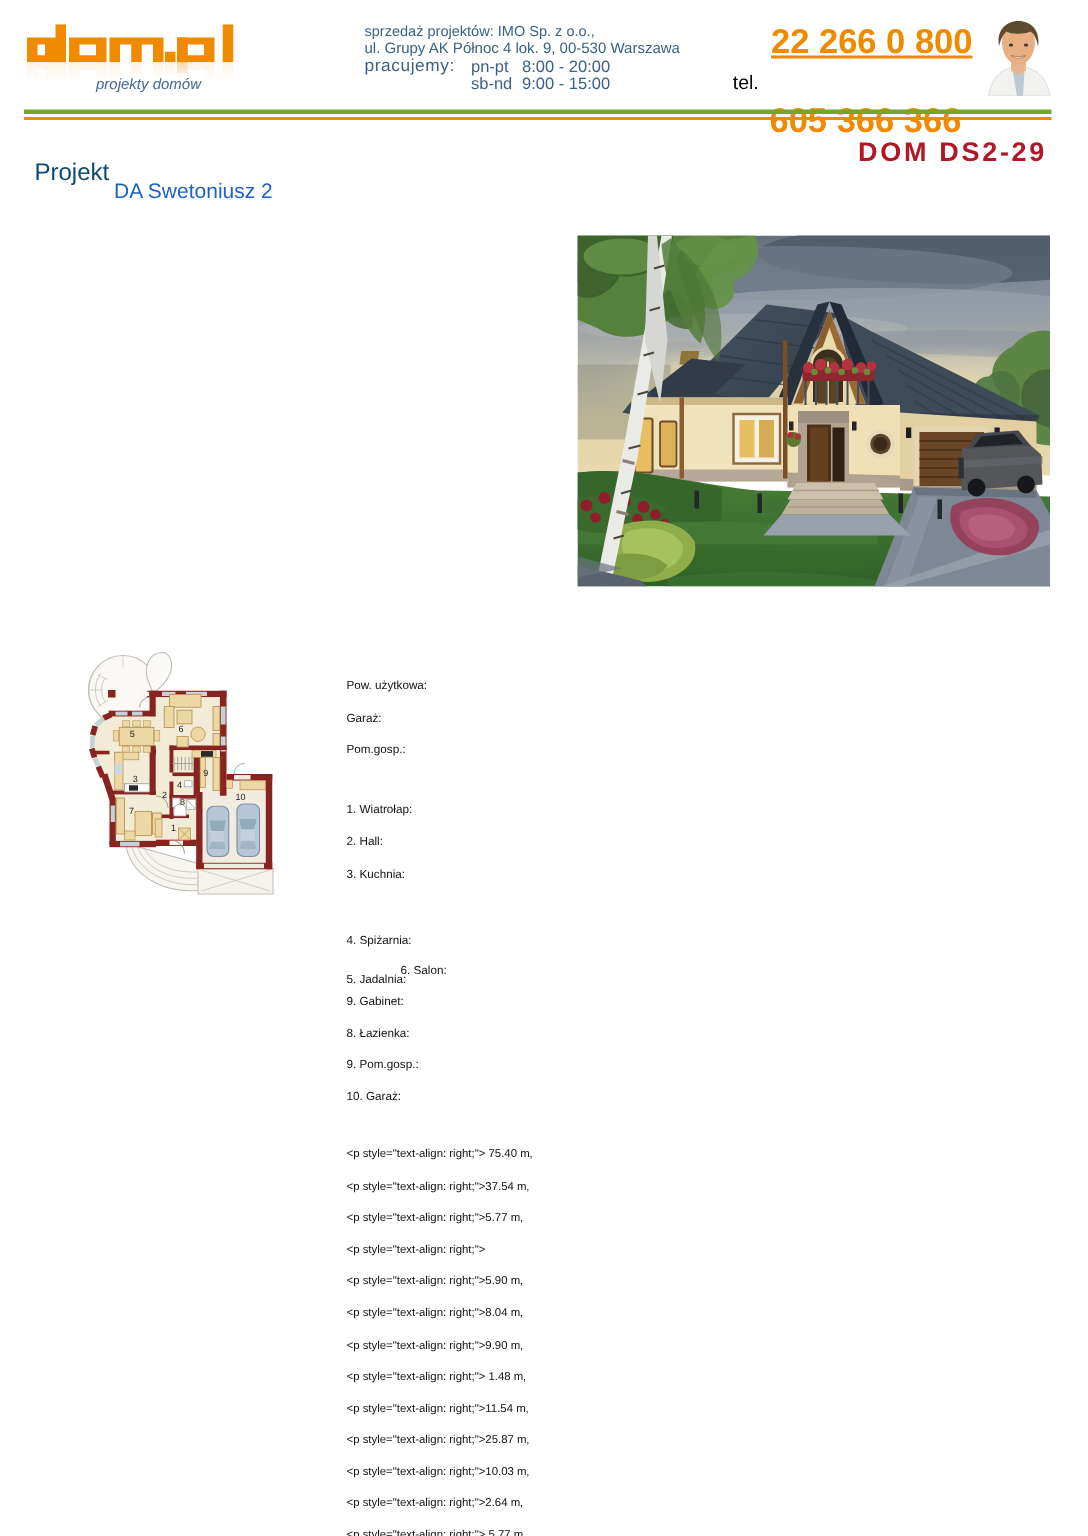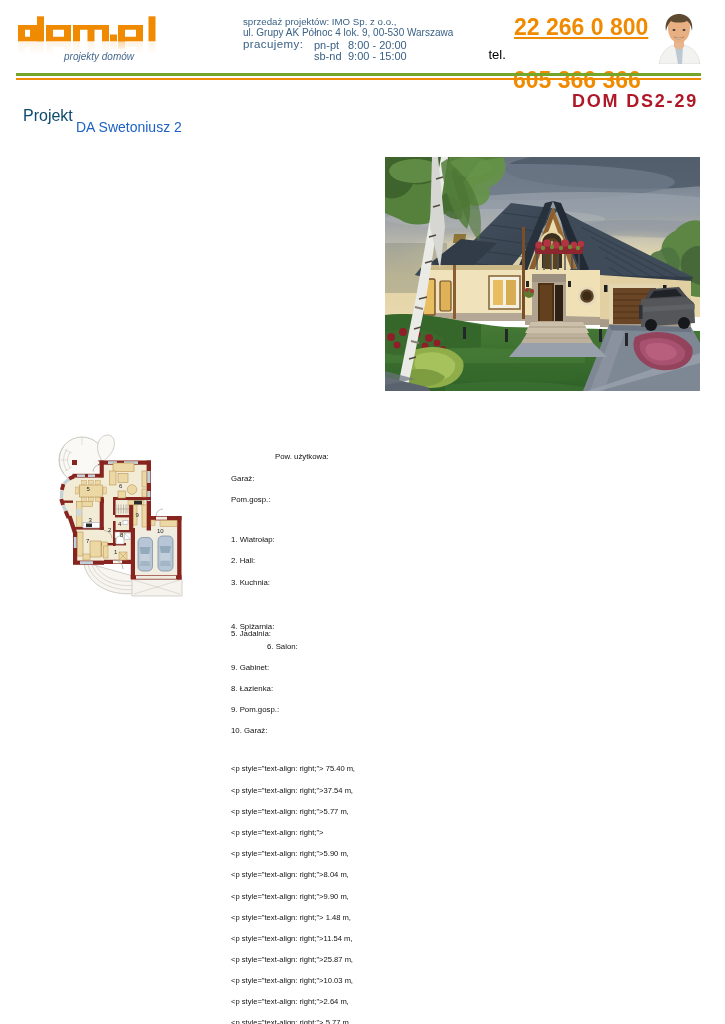--- a/index.html
+++ b/index.html
@@ -516,28 +516,28 @@
 <text x="62" y="92.5">4</text>
 <text x="79.5" y="84">9</text>
 <text x="64" y="103.5">8</text>
 <text x="30" y="109.5">7</text>
 <text x="58" y="121">1</text>
 <text x="101" y="100">10</text>
 </g>
 </svg>
 </div>
 
-<div class="lbl" style="top:452px;margin-left:44px;">Pow. użytkowa:</div>
+<div class="lbl" style="top:452px;">Pow. użytkowa:</div>
 <div class="lbl" style="top:474px;">Garaż:</div>
 <div class="lbl" style="top:495px;">Pom.gosp.:</div>
 <div class="lbl" style="top:535px;">1. Wiatrołap:</div>
 <div class="lbl" style="top:556px;">2. Hall:</div>
 <div class="lbl" style="top:578px;">3. Kuchnia:</div>
 <div class="lbl" style="top:622px;">4. Spiżarnia:</div>
-<div class="lbl" style="top:629px;">5. Jadalnia:</div>
+<div class="lbl" style="top:648px;">5. Jadalnia:</div>
 <div class="lbl" style="top:642px;padding-left:36px;">6. Salon:</div>
 <div class="lbl" style="top:663px;">9. Gabinet:</div>
 <div class="lbl" style="top:684px;">8. Łazienka:</div>
 <div class="lbl" style="top:705px;">9. Pom.gosp.:</div>
 <div class="lbl" style="top:726px;">10. Garaż:</div>
 
 <div class="raw" style="top:764px;">&lt;p style="text-align: right;"&gt; 75.40 m‚</div>
 <div class="raw" style="top:786px;">&lt;p style="text-align: right;"&gt;37.54 m‚</div>
 <div class="raw" style="top:807px;">&lt;p style="text-align: right;"&gt;5.77 m‚</div>
 <div class="raw" style="top:828px;">&lt;p style="text-align: right;"&gt;</div>

